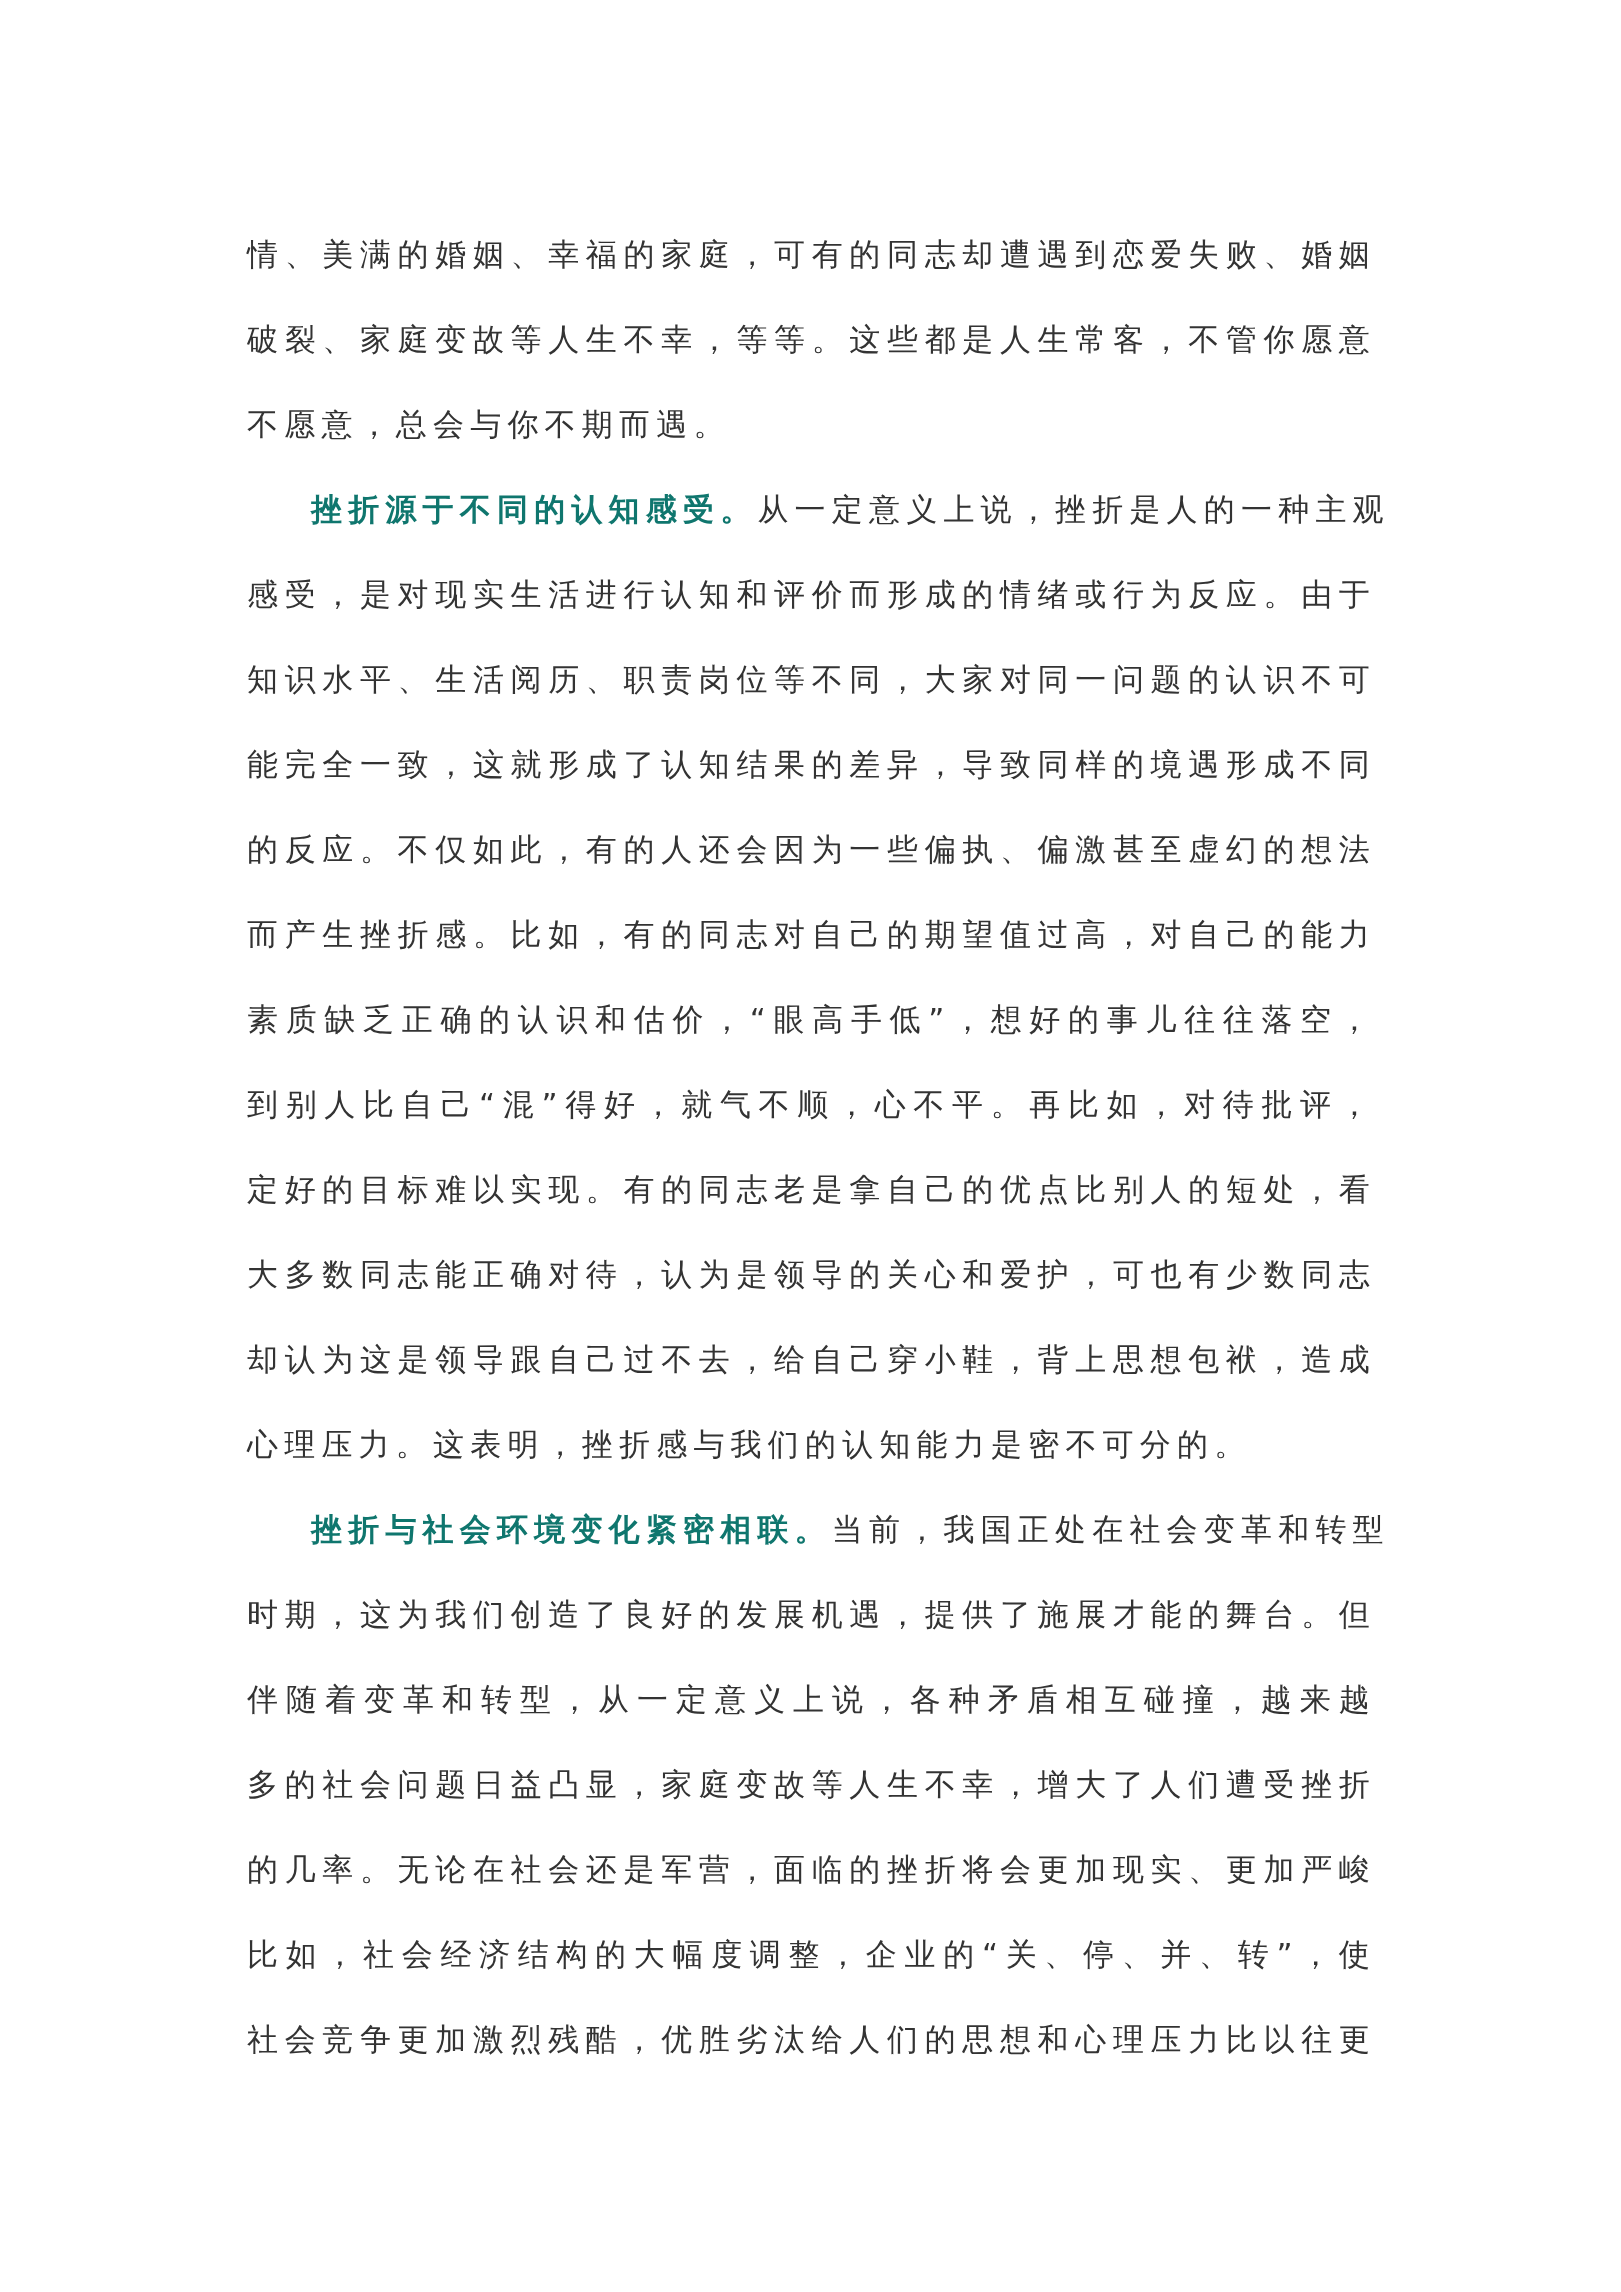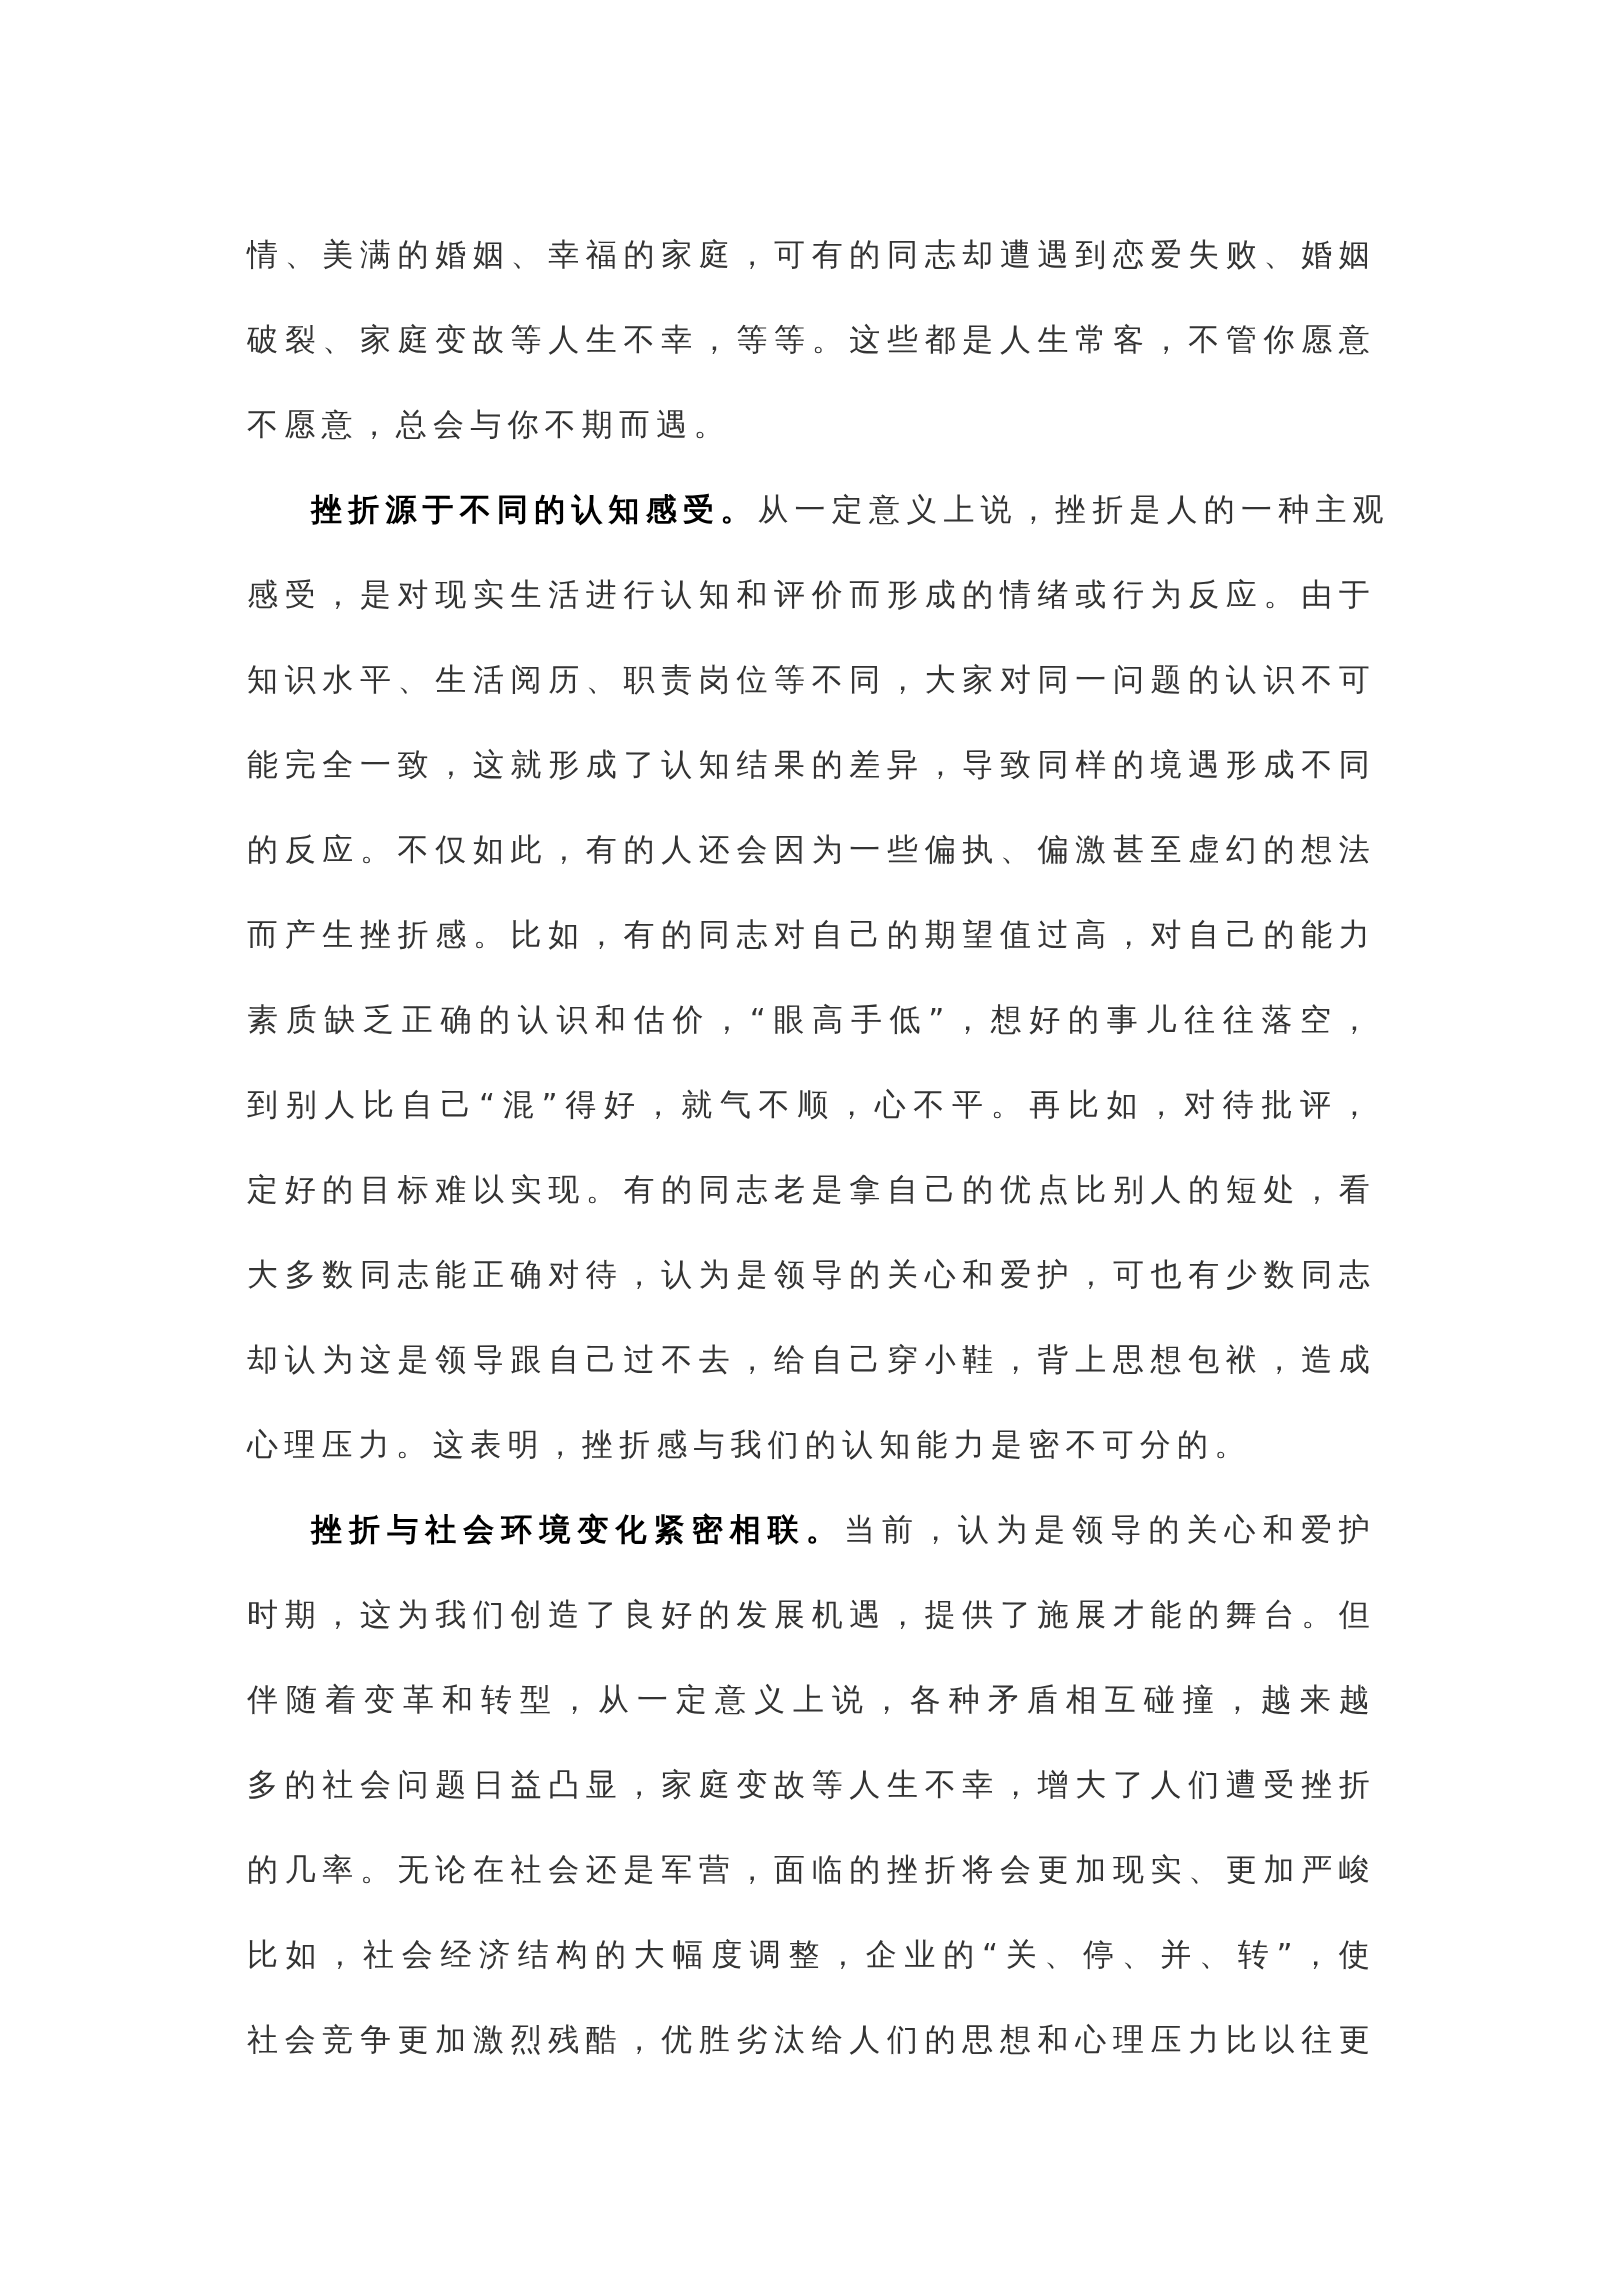--- a/index.html
+++ b/index.html
@@ -44,21 +44,21 @@
   }
   .line.last {
     text-align: right;
     text-align-last: left;
   }
   .line.indent {
     padding-left: 64px;
   }
   .lead {
     font-weight: bold;
-    color: #000000;
+    color: #0f766e;
   }
   .line span { letter-spacing: inherit; }
 </style>
 </head>
 <body>
 
 <div class="page">
   <div class="text-block">
 
     <div>
@@ -76,21 +76,21 @@
       <div class="line">而产生挫折感。比如，有的同志对自己的期望值过高，对自己的能力</div>
       <div class="line">素质缺乏正确的认识和估价，“眼高手低”，想好的事儿往往落空，</div>
       <div class="line">到别人比自己“混”得好，就气不顺，心不平。再比如，对待批评，</div>
       <div class="line">定好的目标难以实现。有的同志老是拿自己的优点比别人的短处，看</div>
       <div class="line">大多数同志能正确对待，认为是领导的关心和爱护，可也有少数同志</div>
       <div class="line">却认为这是领导跟自己过不去，给自己穿小鞋，背上思想包袱，造成</div>
       <div class="line last">心理压力。这表明，挫折感与我们的认知能力是密不可分的。</div>
     </div>
 
     <div>
-      <div class="line indent"><span class="lead">挫折与社会环境变化紧密相联。</span><span>当前，认为是领导的关心和爱护</span></div>
+      <div class="line indent"><span class="lead">挫折与社会环境变化紧密相联。</span><span>当前，我国正处在社会变革和转型</span></div>
       <div class="line">时期，这为我们创造了良好的发展机遇，提供了施展才能的舞台。但</div>
       <div class="line">伴随着变革和转型，从一定意义上说，各种矛盾相互碰撞，越来越</div>
       <div class="line">多的社会问题日益凸显，家庭变故等人生不幸，增大了人们遭受挫折</div>
       <div class="line">的几率。无论在社会还是军营，面临的挫折将会更加现实、更加严峻</div>
       <div class="line">比如，社会经济结构的大幅度调整，企业的“关、停、并、转”，使</div>
       <div class="line">社会竞争更加激烈残酷，优胜劣汰给人们的思想和心理压力比以往更</div>
     </div>
 
   </div>
 </div>

